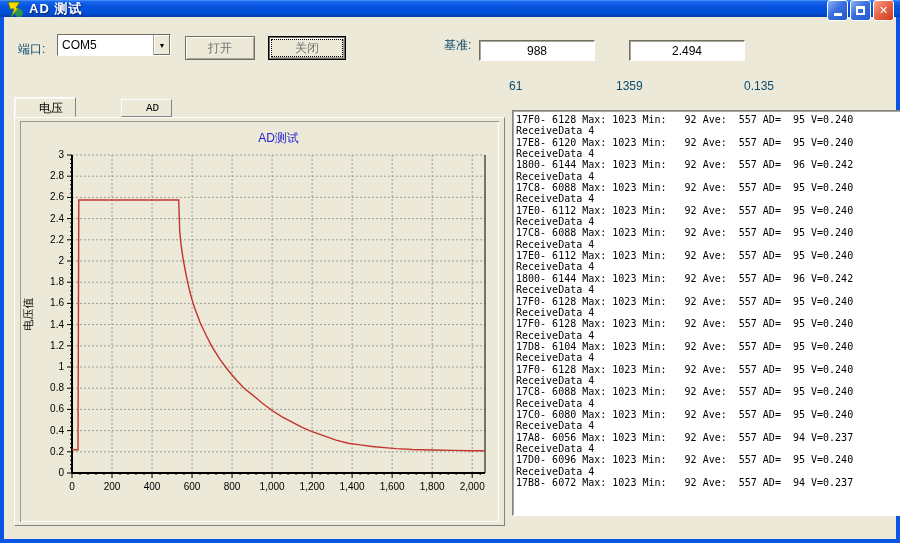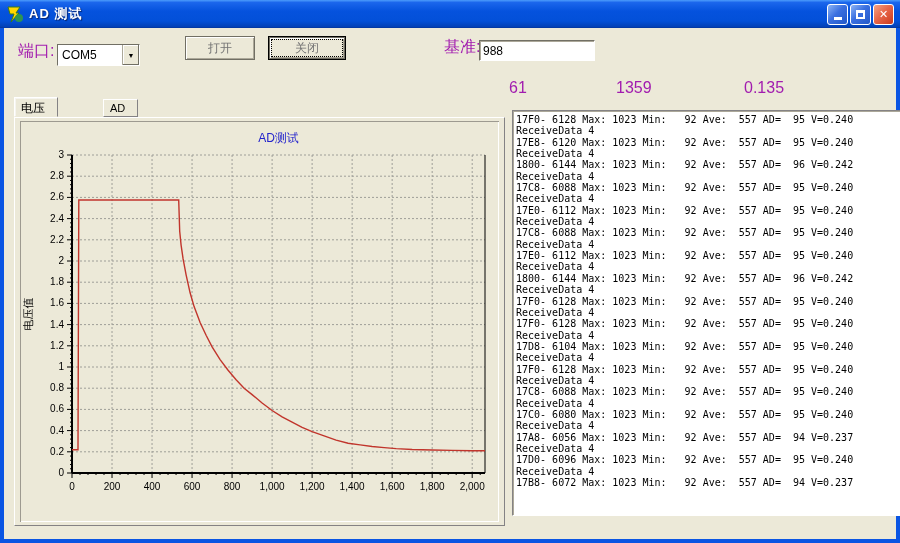--- a/index.html
+++ b/index.html
@@ -1,55 +1,55 @@
 <!DOCTYPE html>
 <html><head>
 <meta charset="utf-8">
 <style>
   * { margin:0; padding:0; box-sizing:border-box; }
   html,body { width:900px; height:543px; overflow:hidden;
     font-family:"Liberation Sans","DejaVu Sans",sans-serif; font-size:12px; }
   .window { position:relative; width:900px; height:543px;
     border-left:4px solid #0a55e3; border-right:4px solid #0a55e3; border-bottom:4px solid #0a55e3;
     background:#ece9d8; }
-  .titlebar { position:absolute; left:-4px; top:0; width:900px; height:28px;
+  .titlebar { position:absolute; left:-4px; top:0; width:900px; height:17px;
     background:linear-gradient(180deg,#4c9cfc 0%,#1b66ec 9%,#0552dd 40%,#0350d8 75%,#0340b4 97%,#032e90 100%);
-    display:flex; align-items:center; padding:0 6px; }
+    display:flex; padding:0 6px; }
   .app-icon { width:18px; height:18px; margin-right:5px; position:relative; flex:0 0 auto; }
   .win-title { color:#fff; font-weight:bold; font-size:13px; text-shadow:1px 1px 1px #0a246a; letter-spacing:1px; }
   .caption-btns { margin-left:auto; display:flex; gap:2px; }
   .cap-btn { width:21px; height:21px; border:1px solid #fff; border-radius:3px;
     color:#fff; font-size:11px; font-weight:bold; display:flex; align-items:center; justify-content:center;
     background:linear-gradient(135deg,#8db5f5 0%,#3a6fe0 45%,#2258c8 100%); }
   .cap-btn.close { background:linear-gradient(135deg,#f5a384 0%,#e8674a 45%,#cc3a1c 100%); }
   .min-glyph { width:8px; height:3px; background:#fff; margin-top:8px; }
   .max-glyph { width:9px; height:9px; border:2px solid #fff; border-top-width:3px; }
 
   .client { position:absolute; left:0; top:28px; width:892px; height:511px; background:#ece9d8; }
 
-  .label { position:absolute; color:#a21caf; font-size:16px; }
+  .label { position:absolute; color:#0c4a6e; font-size:12px; }
   .sunken { border:1px solid; border-color:#716f64 #fff #fff #716f64;
     box-shadow:inset 1px 1px 0 #aca899; background:#fff; }
-  .combo { position:absolute; left:53px; top:16px; width:83px; height:22px; display:flex;justify-content:center; }
+  .combo { position:absolute; left:53px; top:6px; width:114px; height:22px; display:flex;justify-content:center; }
   .combo-text { flex:1; padding:3px 4px; font-size:12px; background:#fff; overflow:hidden; }
   .combo-btn { width:17px; height:100%; background:#ece9d8; border-left:1px solid #aca899;
     box-shadow:inset -1px -1px 0 #716f64, inset 1px 1px 0 #fff;
     display:flex; align-items:center; justify-content:center; font-size:7px; color:#000; }
   .btn3d { position:absolute; height:24px; background:#ece9d8; font-size:12px; color:#737373;
     border:1px solid #716f64;
     box-shadow:inset 1px 1px 0 #fff, inset -1px -1px 0 #aca899;
     display:flex; align-items:center; justify-content:center; }
   .btn-focus { outline:1px dotted #000; outline-offset:-4px; border:1px solid #000;
     box-shadow:0 0 0 1px #716f64 inset, inset 2px 2px 0 #fff, inset -2px -2px 0 #aca899; }
   .txtinput { position:absolute; height:21px; padding:2px 3px; font-size:12px;
     font-family:"Liberation Sans",sans-serif; }
-  input.txtinput { outline:none; }
+  input.txtinput { outline:none;text-align:center; }
 
   .tabs { position:absolute; left:10px; top:69px; display:flex; }
-  .tab { padding:2px 12px 3px 6px; font-size:12px; background:#ece9d8; position:relative; }
+  .tab { padding:2px 12px 3px 24px; font-size:12px; background:#ece9d8; position:relative;font-family:Liberation Mono, monospace; }
   .tab.active { border:1px solid; border-color:#fff #848284 #ece9d8 #fff; height:20px; z-index:3;
     box-shadow:inset 1px 1px 0 #f6f5f0; }
   .tab.inactive { border:1px solid; border-color:#fff #848284 #848284 #fff; height:18px; margin-top:2px;
     font-size:11px;margin-left:45px; }
   .tabpage { position:absolute; left:10px; top:89px; width:491px; height:409px; background:#ece9d8;
     border:1px solid; border-color:#fff #848284 #848284 #fff; }
   .chart-panel { position:absolute; left:5px; top:3px; width:479px; height:401px; background:#ece9d8;
     box-shadow:inset 1px 1px 0 #9d9a90, inset -1px -1px 0 #fff; }
 
   .log-panel { position:absolute; left:508px; top:82px; width:418px; height:406px; background:#fff;
@@ -99,20 +99,21 @@
       <span class="combo-text">COM5</span>
       <span class="combo-btn">
           <span>▼</span>
         </span>
     </div>
     <button class="btn3d" style="left:181px; top:8px; width:70px;">打开</button>
     <button class="btn3d btn-focus" style="left:264px; top:8px; width:78px;">关闭</button>
 
     <span class="label" style="left:440px; top:9px;">基准:</span>
     <input class="txtinput sunken" style="left: 475px; top: 12px; width: 116px;" value="988">
+    <input class="txtinput sunken" style="left: 625px; top: 12px; width: 116px;" value="2.494">
 
     <span class="label" style="left:505px; top:51px;">61</span>
     <span class="label" style="left:612px; top:51px;">1359</span>
     <span class="label" style="left:740px; top:51px;">0.135</span>
 
     <div class="tabs">
       <div class="tab active">电压</div>
       <div class="tab inactive">AD</div>
     </div>
     <div class="tabpage">

